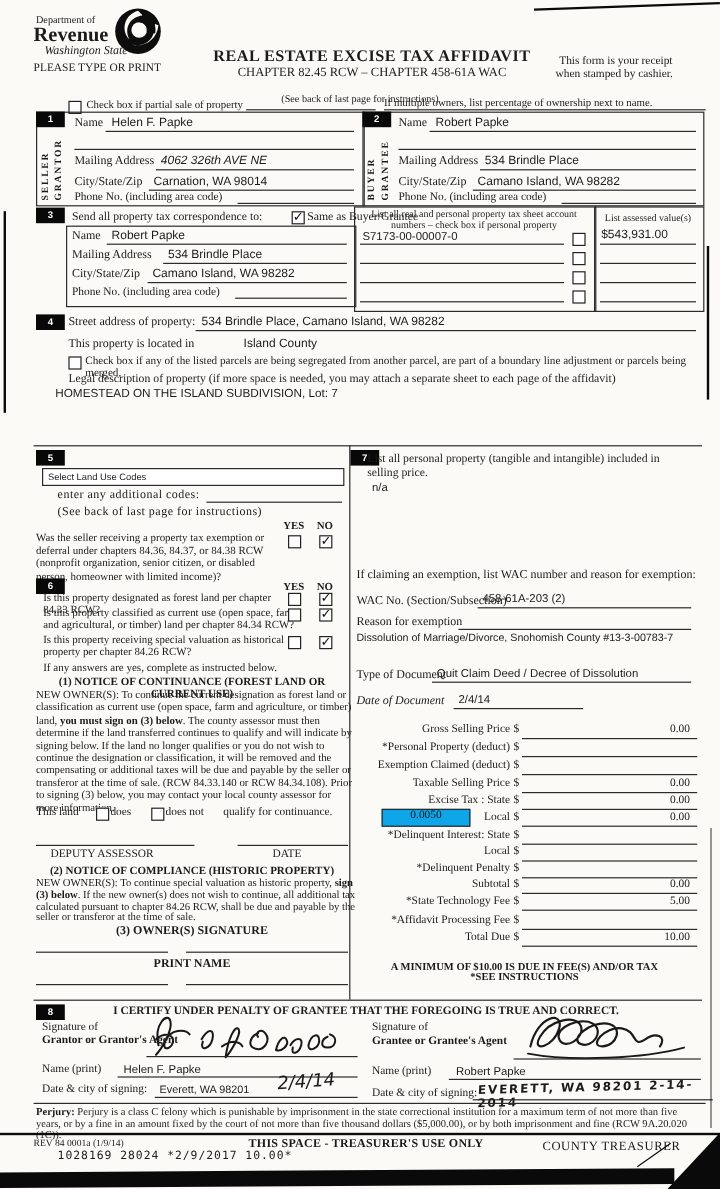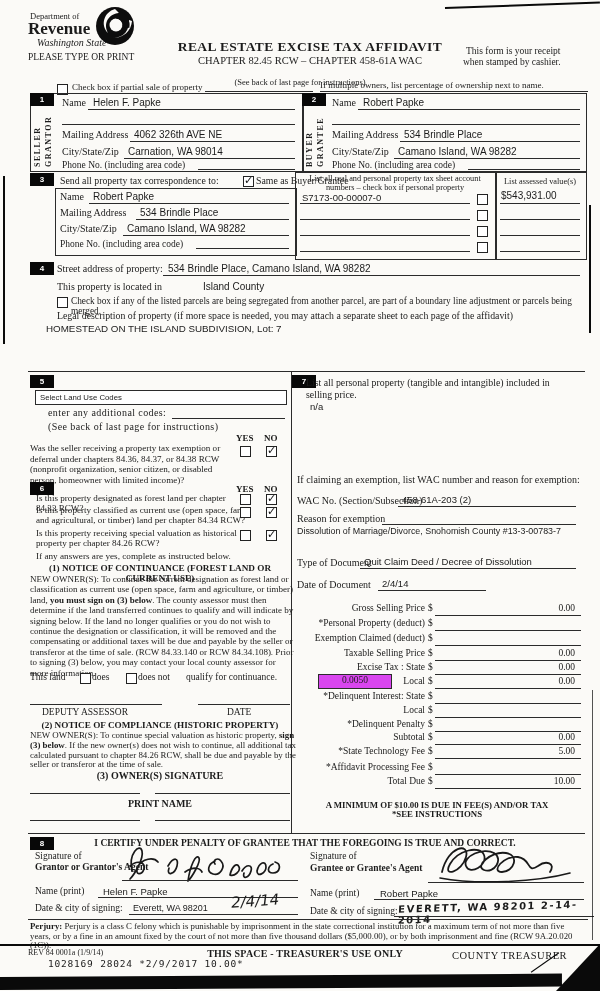--- a/index.html
+++ b/index.html
@@ -66,21 +66,21 @@
   <div class="secnum" style="left:30px;top:93px;">1</div>
   <div class="vlab" style="left:32px;top:107px;height:60px;">
     <span>SELLER</span>
       <span>GRANTOR</span>
   </div>
   <div class="ab" style="left:62px;top:97px;font-size:10px;">Name</div>
   <div class="ab san" style="left:93px;top:97px;font-size:10px;">Helen F. Papke</div>
   <div class="line" style="left:88px;top:109px;width:207px;"></div>
   <div class="line" style="left:62px;top:124px;width:233px;"></div>
   <div class="ab" style="left:62px;top:129px;font-size:10px;">Mailing Address</div>
-  <div class="ab san" style="left:134px;top:129px;font-size:10px;">4062 326th AVE NE</div>
+  <div class="ab san" style="left:134px;top:129px;font-size:10px;font-style:italic;">4062 326th AVE NE</div>
   <div class="line" style="left:130px;top:141px;width:165px;"></div>
   <div class="ab" style="left:62px;top:146px;font-size:10px;">City/State/Zip</div>
   <div class="ab san" style="left:128px;top:146px;font-size:10px;">Carnation, WA 98014</div>
   <div class="line" style="left:124px;top:158px;width:171px;"></div>
   <div class="ab" style="left:62px;top:160px;font-size:9.5px;">Phone No. (including area code)</div>
   <div class="line" style="left:198px;top:169px;width:97px;"></div>
 
   <div class="box" style="left:302px;top:93px;width:283px;height:77px;"></div>
   <div class="secnum" style="left:302px;top:93px;">2</div>
   <div class="vlab" style="left:304px;top:107px;height:60px;">
@@ -206,21 +206,21 @@
   <div class="ab" style="left:297px;top:474px;font-size:10px;">If claiming an exemption, list WAC number and reason for exemption:</div>
   <div class="ab" style="left:297px;top:495px;font-size:10px;">WAC No. (Section/Subsection)</div>
   <div class="ab san" style="left:402px;top:494px;font-size:9.5px;">458-61A-203 (2)</div>
   <div class="line" style="left:398px;top:506px;width:178px;"></div>
   <div class="ab" style="left:297px;top:513px;font-size:10px;">Reason for exemption</div>
   <div class="line" style="left:382px;top:524px;width:194px;"></div>
   <div class="ab san" style="left:297px;top:526px;font-size:8.9px;">Dissolution of Marriage/Divorce, Snohomish County #13-3-00783-7</div>
   <div class="ab" style="left:297px;top:557px;font-size:10px;">Type of Document</div>
   <div class="ab san" style="left:364px;top:556px;font-size:9.5px;">Quit Claim Deed / Decree of Dissolution</div>
   <div class="line" style="left:360px;top:568px;width:216px;"></div>
-  <div class="ab" style="left:297px;top:579px;font-size:10px;">Date of Document</div>
+  <div class="ab" style="left:297px;top:579px;font-size:10px;font-style:italic;">Date of Document</div>
   <div class="ab san" style="left:382px;top:578px;font-size:9.5px;">2/4/14</div>
   <div class="line" style="left:378px;top:590px;width:108px;"></div>
 
   <div class="mrow" style="top:603px">
       <span class="mlabel">Gross Selling Price</span>
       <span class="mdollar">$</span>
       <span class="mline"><span class="mval">0.00</span></span>
     </div>
   <div class="mrow" style="top:618px">
       <span class="mlabel">*Personal Property (deduct)</span>
@@ -240,21 +240,21 @@
   <div class="mrow" style="top:662px">
       <span class="mlabel">Excise Tax : State</span>
       <span class="mdollar">$</span>
       <span class="mline"><span class="mval">0.00</span></span>
     </div>
   <div class="mrow" style="top:676px">
       <span class="mlabel">Local</span>
       <span class="mdollar">$</span>
       <span class="mline"><span class="mval">0.00</span></span>
     </div>
-  <div class="box ctr" style="left:318px;top:674px;width:72px;height:13px;font-size:9.5px;background:#d946ef;"><span>0.0050</span></div>
+  <div class="box ctr" style="left:318px;top:674px;width:72px;height:13px;font-size:9.5px;background:#0ea5e9;"><span>0.0050</span></div>
   <div class="mrow" style="top:691px">
       <span class="mlabel">*Delinquent Interest: State</span>
       <span class="mdollar">$</span>
       <span class="mline"><span class="mval"></span></span>
     </div>
   <div class="mrow" style="top:705px">
       <span class="mlabel">Local</span>
       <span class="mdollar">$</span>
       <span class="mline"><span class="mval"></span></span>
     </div>

